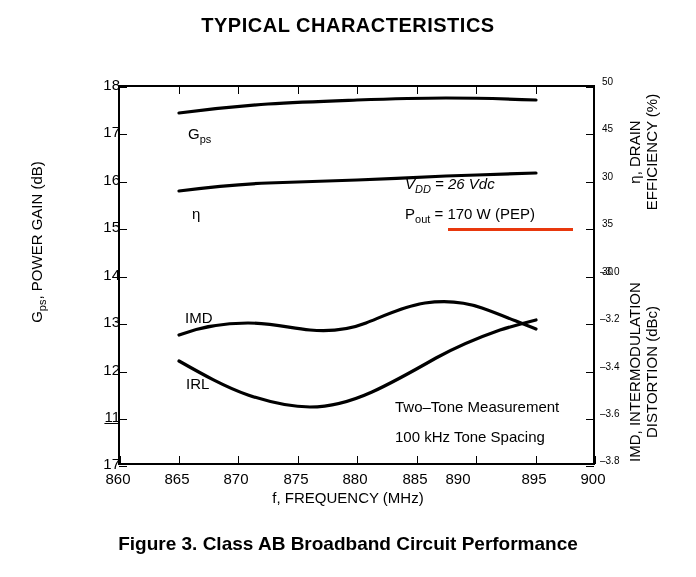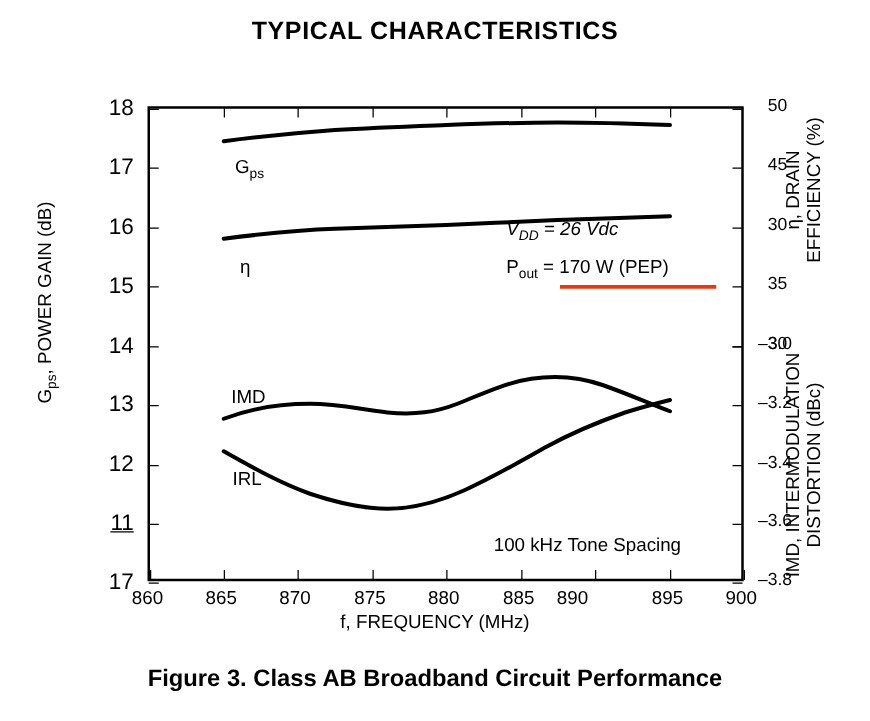--- a/index.html
+++ b/index.html
@@ -74,29 +74,29 @@
   }
   .xlabel {
     position: absolute;
     top: 470px;
     font-size: 15px;
     text-align: center;
     width: 60px;
   }
   .ylabel-left {
     position: absolute;
-    font-size: 18px;
+    font-size: 15px;
     text-align: right;
     width: 40px;
-    left: 67px;
+    left: 80px;
   }
   .ylabel-right {
     position: absolute;
-    font-size: 14px;
-    text-align: center;
+    font-size: 10px;
+    text-align: left;
     width: 40px;
     left: 602px;
   }
   #xaxis-title {
     position: absolute;
     top: 489px;
     left: 0;
     width: 696px;
     text-align: center;
     font-size: 15px;
@@ -206,20 +206,21 @@
     </svg>
 
     <span class="curve-label" style="left:68px;top:38px;">G<span class="sub">ps</span></span>
     <span class="curve-label" style="left:72px;top:118px;">η</span>
     <span class="curve-label" style="left:65px;top:222px;">IMD</span>
     <span class="curve-label" style="left:66px;top:288px;">IRL</span>
 
     <span class="ann" style="left:285px;top:88px;font-style:italic;">V<span class="sub">DD</span> = 26 Vdc</span>
     <span class="ann" style="left:285px;top:118px;">P<span class="sub">out</span> = 170 W (PEP)</span>
     <div id="underline" style="left:328px;top:141px;width:125px;"></div>
+    <span class="ann" style="left:275px;top:311px;">Two–Tone Measurement</span>
     <span class="ann" style="left:275px;top:341px;">100 kHz Tone Spacing</span>
   </div>
 
   <div class="xlabel" style="left:88px;">860</div>
   <div class="xlabel" style="left:147px;">865</div>
   <div class="xlabel" style="left:206px;">870</div>
   <div class="xlabel" style="left:266px;">875</div>
   <div class="xlabel" style="left:325px;">880</div>
   <div class="xlabel" style="left:385px;">885</div>
   <div class="xlabel" style="left:428px;">890</div>

